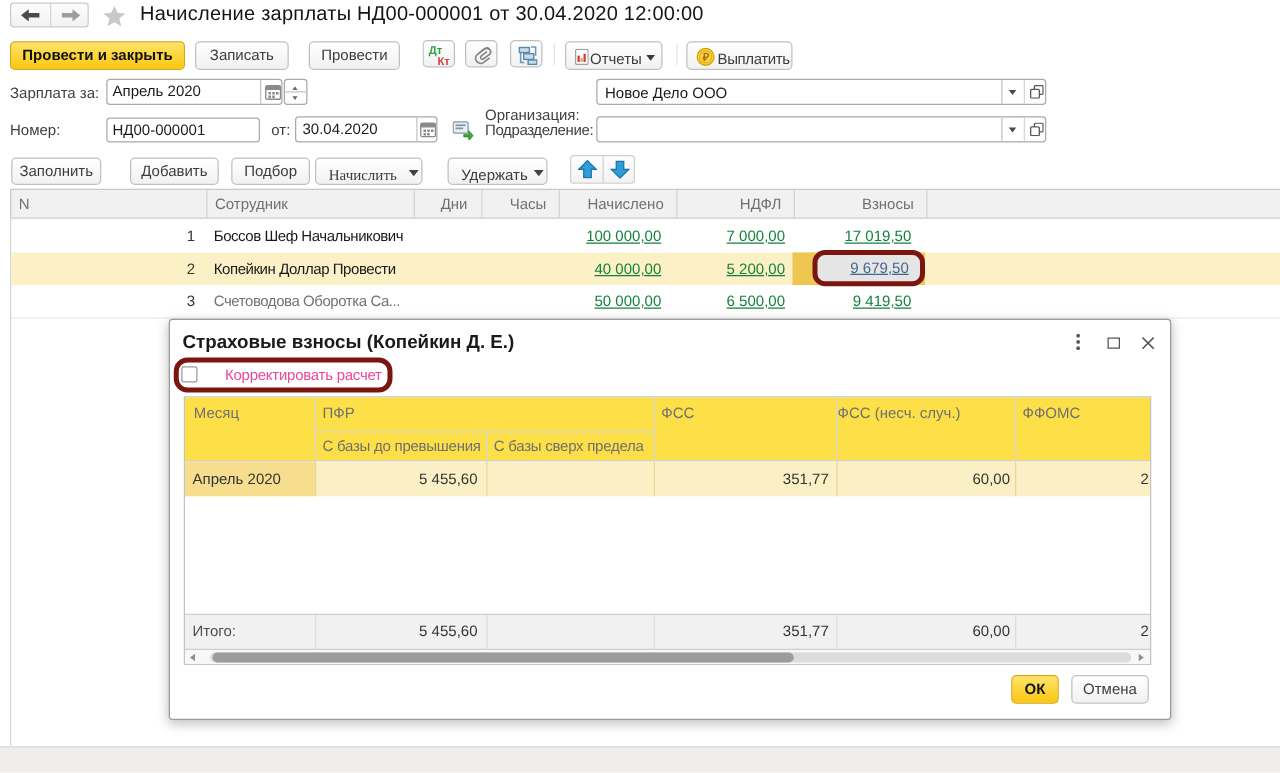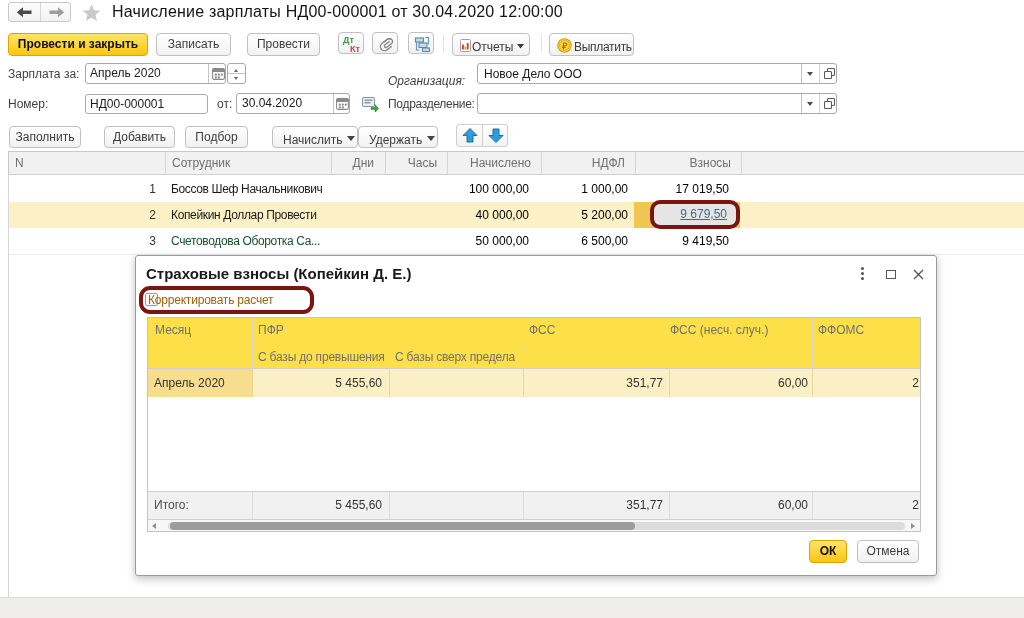--- a/index.html
+++ b/index.html
@@ -9,21 +9,21 @@
   #page{position:relative;width:1024px;height:618px;background:#fff;}
   .btn{position:absolute;box-sizing:border-box;height:23px;border:1px solid #c0c0c0;border-radius:4px;
        background:linear-gradient(#ffffff,#f1f1f1);font-size:12px;color:#3c3c3c;
        text-align:center;line-height:21px;}
   .ybtn{position:absolute;box-sizing:border-box;height:23px;border:1px solid #d9a600;border-radius:4px;
        background:linear-gradient(#ffe46a,#fac710);font-size:12px;font-weight:bold;color:#111;
        text-align:center;line-height:21px;}
   .lbl{position:absolute;font-size:12px;color:#3f3f3f;}
   .inp{position:absolute;box-sizing:border-box;border:1px solid #a9a9a9;border-radius:3px;background:#fff;
        font-size:12px;color:#1a1a1a;}
-  .link{color:#000000;}
+  .link{color:#15803d;text-decoration:underline;}
   .gr{color:#707070;}
 </style>
 </head>
 <body>
 <div id="page">
 
   <div class="abs" style="left:8px;top:2px;width:63px;height:20px;box-sizing:border-box;border:1px solid #c9c9c9;border-radius:3px;background:linear-gradient(#fdfdfd,#f2f2f2);">
     <div class="abs" style="left:31px;top:0;width:1px;height:18px;background:#d5d5d5;"></div>
     <svg class="abs" style="left:7px;top:4px;" width="18" height="11" viewBox="0 0 18 11">
       <path d="M7 0.3 L7 3.4 L15.5 3.4 L15.5 7 L7 7 L7 10.2 L0.8 5.2 Z" fill="#4a4a4a"></path>
@@ -102,21 +102,21 @@
         <rect x="8.8" y="6.6" width="2" height="2" fill="#8a8a8a"></rect>
       <rect x="2.8" y="9.4" width="2" height="2" fill="#8a8a8a"></rect>
         <rect x="5.8" y="9.4" width="2" height="2" fill="#8a8a8a"></rect>
     </svg>
   </div>
   <div class="inp" style="left:227px;top:63px;width:19px;height:21px;">
     <div class="abs" style="left:0;top:9px;width:17px;height:1px;background:#c4c4c4;"></div>
     <div class="abs" style="left:6px;top:5px;width:0;height:0;border-left:2.8px solid transparent;border-right:2.8px solid transparent;border-bottom:3.5px solid #666;"></div>
     <div class="abs" style="left:6px;top:13px;width:0;height:0;border-left:2.8px solid transparent;border-right:2.8px solid transparent;border-top:3.5px solid #666;"></div>
   </div>
-  <div class="lbl" style="left:388px;top:74px;font-style:italic;">Организация:</div>
+  <div class="lbl" style="left:388px;top:85px;">Организация:</div>
   <div class="inp" style="left:477px;top:63px;width:360px;height:21px;">
     <div class="abs" style="left:6px;top:3px;">Новое Дело ООО</div>
     <div class="abs" style="left:323px;top:0;width:1px;height:19px;background:#c2c2c2;"></div>
     <div class="abs" style="left:329px;top:8px;width:0;height:0;border-left:3.5px solid transparent;border-right:3.5px solid transparent;border-top:4.5px solid #4a4a4a;"></div>
     <div class="abs" style="left:341px;top:0;width:1px;height:19px;background:#d5d5d5;"></div>
     <svg class="abs" style="left:346px;top:4px;" width="11" height="11" viewBox="0 0 11 11">
       <rect x="3.5" y="0.5" width="7" height="7" rx="1" fill="none" stroke="#5a5a5a" stroke-width="1.1"></rect>
       <rect x="0.5" y="3.5" width="7" height="7" rx="1" fill="#fff" stroke="#5a5a5a" stroke-width="1.1"></rect>
     </svg>
   </div>
@@ -152,21 +152,21 @@
     <div class="abs" style="left:341px;top:0;width:1px;height:19px;background:#d5d5d5;"></div>
     <svg class="abs" style="left:346px;top:4px;" width="11" height="11" viewBox="0 0 11 11">
       <rect x="3.5" y="0.5" width="7" height="7" rx="1" fill="none" stroke="#5a5a5a" stroke-width="1.1"></rect>
       <rect x="0.5" y="3.5" width="7" height="7" rx="1" fill="#fff" stroke="#5a5a5a" stroke-width="1.1"></rect>
     </svg>
   </div>
 
   <div class="btn" style="left:9px;top:126px;width:72px;height:22px;">Заполнить</div>
   <div class="btn" style="left:104px;top:126px;width:71px;height:22px;">Добавить</div>
   <div class="btn" style="left:185px;top:126px;width:63px;height:22px;">Подбор</div>
-  <div class="btn" style="left:272px;top:126px;width:86px;height:22px;">
+  <div class="btn" style="left:252px;top:126px;width:86px;height:22px;font-family:Liberation Serif, serif;">
     <div class="abs" style="left:10px;top:3px;">Начислить</div>
     <svg class="abs" style="left:74px;top:9px;" width="8" height="5" viewBox="0 0 8 5">
         <path d="M0 0 h8 L4 5 Z" fill="#444"></path>
       </svg>
   </div>
   <div class="btn" style="left:358px;top:126px;width:80px;height:22px;">
     <div class="abs" style="left:10px;top:3px;">Удержать</div>
     <svg class="abs" style="left:68px;top:9px;" width="8" height="5" viewBox="0 0 8 5">
         <path d="M0 0 h8 L4 5 Z" fill="#444"></path>
       </svg>
@@ -197,38 +197,38 @@
     <div class="abs" style="left:626px;top:0;width:1px;height:22px;background:#d4d4d4;"></div>
     <div class="abs" style="left:732px;top:0;width:1px;height:22px;background:#d4d4d4;"></div>
   </div>
 
   <div class="abs" style="left:8px;top:175px;width:1016px;height:422px;border-left:1px solid #d6d6d6;box-sizing:border-box;"></div>
 
   <div class="abs" style="left:9px;top:176px;width:1015px;height:26px;font-size:12px;">
     <div class="abs" style="right:868px;top:6px;color:#333;">1</div>
     <div class="abs" style="left:162px;top:6px;color:#1a1a1a;letter-spacing:-0.35px;">Боссов Шеф Начальникович</div>
     <div class="abs link" style="right:495px;top:6px;">100 000,00</div>
-    <div class="abs link" style="right:396px;top:6px;">1 000,00</div>
+    <div class="abs link" style="right:396px;top:6px;">7 000,00</div>
     <div class="abs link" style="right:295px;top:6px;">17 019,50</div>
   </div>
 
   <div class="abs" style="left:9px;top:202px;width:1015px;height:26px;background:#fbf0c6;font-size:12px;">
     <div class="abs" style="left:625px;top:0;width:106px;height:26px;background:#eec651;"></div>
     <div class="abs" style="right:868px;top:6px;color:#333;">2</div>
     <div class="abs" style="left:162px;top:6px;color:#1a1a1a;letter-spacing:-0.35px;">Копейкин Доллар Провести</div>
     <div class="abs link" style="right:495px;top:6px;">40 000,00</div>
     <div class="abs link" style="right:396px;top:6px;">5 200,00</div>
   </div>
   <div class="abs" style="left:650px;top:200px;width:90px;height:29px;box-sizing:border-box;border:4px solid #7b150f;border-radius:10px;background:#e5e5e5;">
     <div class="abs" style="right:9px;top:3px;font-size:12px;color:#42688c;text-decoration:underline;">9 679,50</div>
   </div>
 
   <div class="abs" style="left:9px;top:228px;width:1015px;height:26px;font-size:12px;">
     <div class="abs" style="right:868px;top:6px;color:#333;">3</div>
-    <div class="abs" style="left:162px;top:6px;color:#14532d;letter-spacing:-0.35px;">Счетоводова Оборотка Са...</div>
+    <div class="abs" style="left:162px;top:6px;color:#737373;letter-spacing:-0.35px;">Счетоводова Оборотка Са...</div>
     <div class="abs link" style="right:495px;top:6px;">50 000,00</div>
     <div class="abs link" style="right:396px;top:6px;">6 500,00</div>
     <div class="abs link" style="right:295px;top:6px;margin-left:32px;">9 419,50</div>
   </div>
 
   <div class="abs" style="left:9px;top:254px;width:1015px;height:1px;background:#ebebeb;"></div>
 
   <div class="abs" style="left:0;top:597px;width:1024px;height:21px;background:#efeeeb;border-top:1px solid #dadada;box-sizing:border-box;"></div>
 
   <div class="abs" style="left:135px;top:255px;width:802px;height:321px;box-sizing:border-box;background:#fff;border:1px solid #9b9b9b;border-radius:3px;box-shadow:0 3px 9px rgba(0,0,0,0.25);">
@@ -238,21 +238,21 @@
       <div class="abs" style="left:0;top:0;width:3px;height:3px;border-radius:50%;background:#555;"></div>
       <div class="abs" style="left:0;top:5px;width:3px;height:3px;border-radius:50%;background:#555;"></div>
       <div class="abs" style="left:0;top:10px;width:3px;height:3px;border-radius:50%;background:#555;"></div>
     </div>
     <div class="abs" style="left:750px;top:14px;width:10px;height:9px;border:1.5px solid #555;box-sizing:border-box;"></div>
     <svg class="abs" style="left:777px;top:13px;" width="11" height="11" viewBox="0 0 11 11">
       <path d="M1 1 L10 10 M10 1 L1 10" stroke="#555" stroke-width="1.4"></path>
     </svg>
 
     <div class="abs" style="left:9px;top:37px;width:13px;height:13px;box-sizing:border-box;border:1px solid #9a9a9a;border-radius:2px;background:#fff;"></div>
-    <div class="abs" style="left:12px;top:37px;font-size:12px;color:#a16207;letter-spacing:-0.2px;">Корректировать расчет</div>
+    <div class="abs" style="left:44px;top:37px;font-size:12px;color:#ec4899;letter-spacing:-0.2px;">Корректировать расчет</div>
     <div class="abs" style="left:3px;top:30px;width:175px;height:28px;box-sizing:border-box;border:4px solid #7b150f;border-radius:11px;"></div>
 
     <div class="abs" style="left:11px;top:61px;width:774px;height:215px;box-sizing:border-box;border:1px solid #c3c3c3;">
 
       <div class="abs" style="left:0;top:0;width:772px;height:51px;background:#fde047;border-bottom:1px solid #cfcfcf;box-sizing:border-box;">
         <div class="abs gr" style="left:7px;top:5px;font-size:12px;">Месяц</div>
         <div class="abs gr" style="left:110px;top:5px;font-size:12px;">ПФР</div>
         <div class="abs gr" style="left:381px;top:5px;font-size:12px;">ФСС</div>
         <div class="abs gr" style="left:522px;top:5px;font-size:12px;">ФСС (несч. случ.)</div>
         <div class="abs gr" style="left:670px;top:5px;font-size:12px;">ФФОМС</div>

